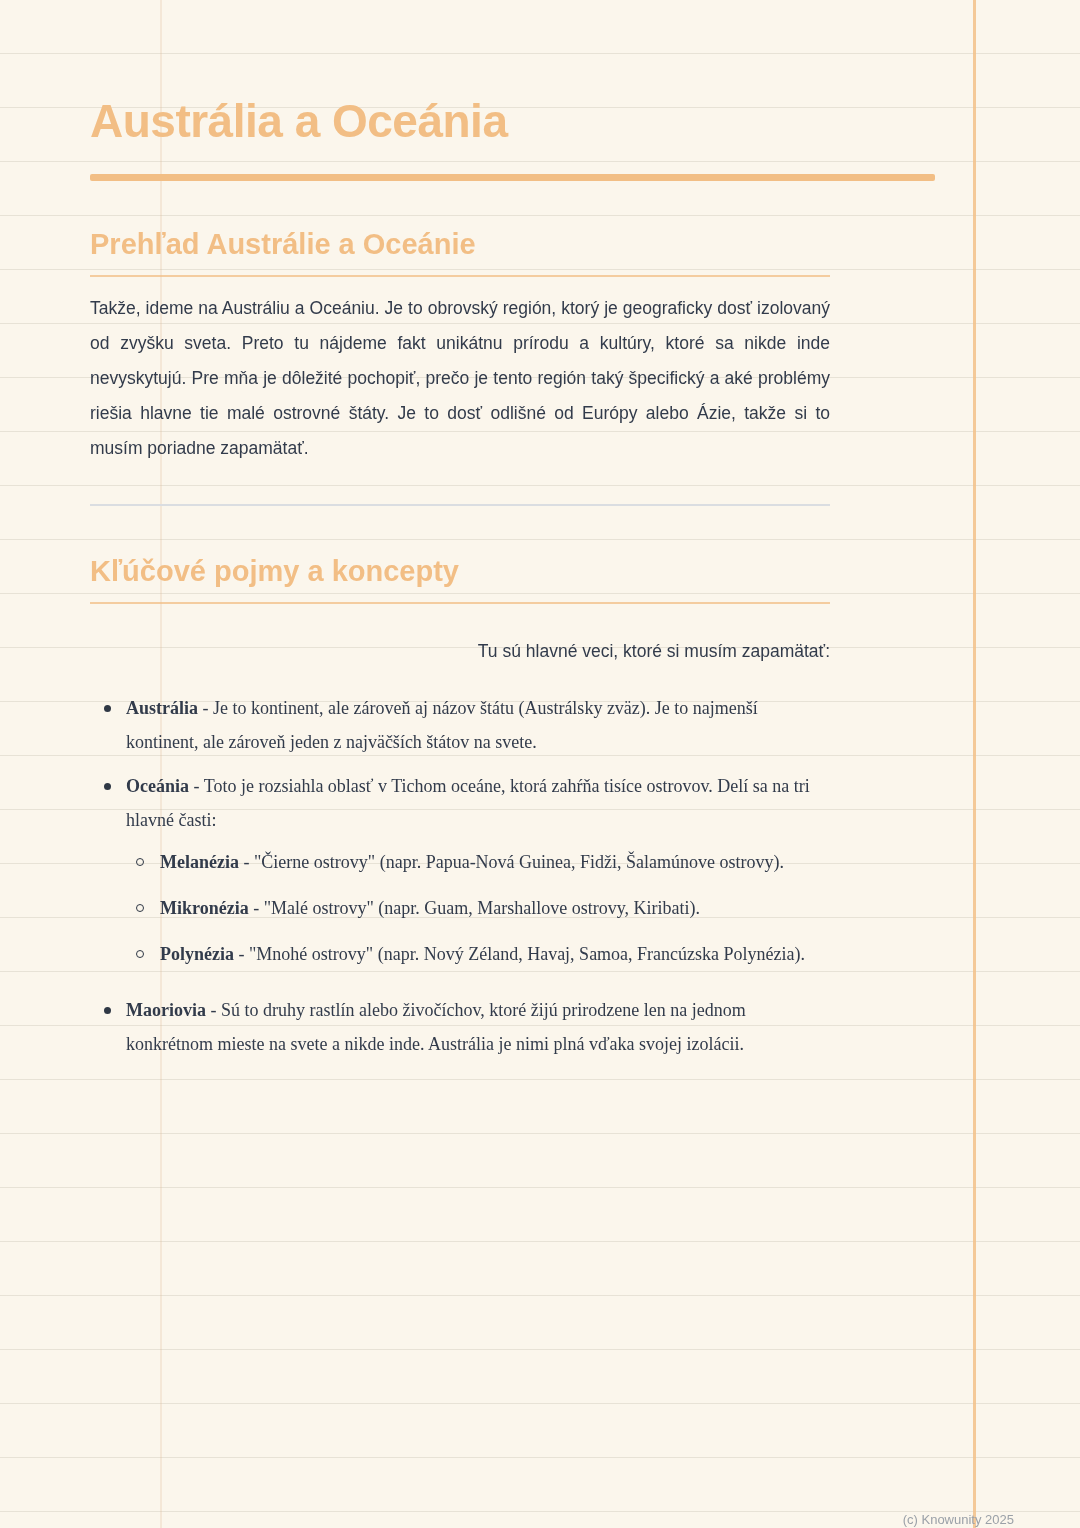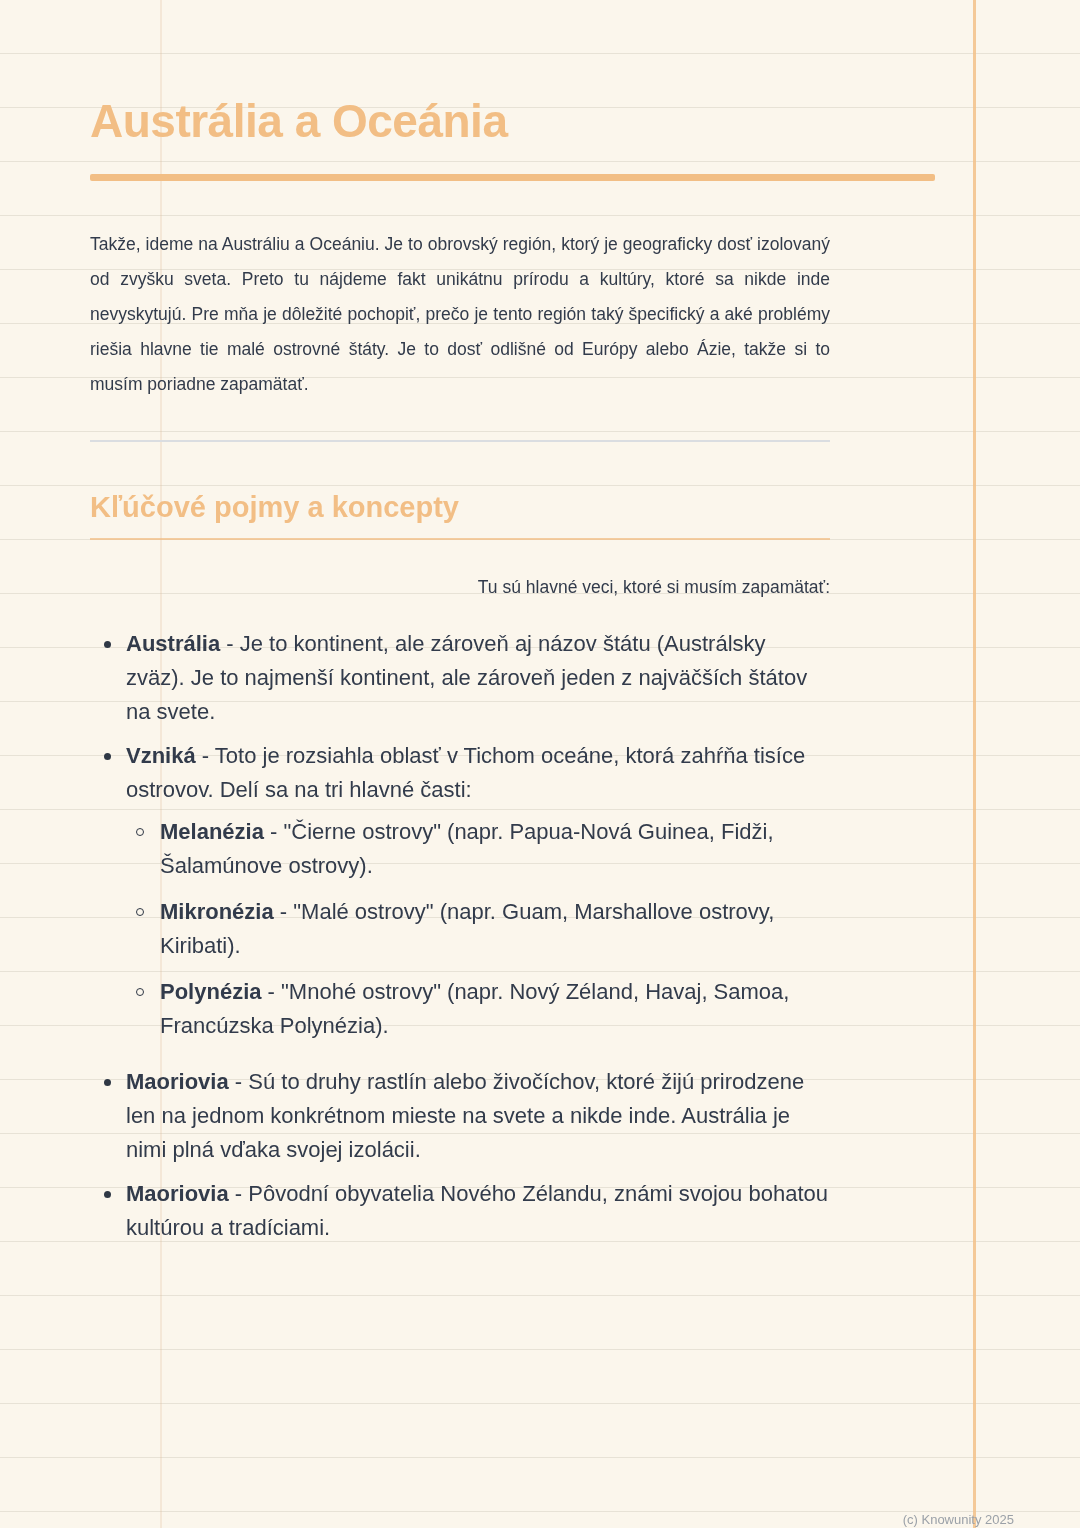--- a/index.html
+++ b/index.html
@@ -60,21 +60,21 @@
   h2{
     margin:0;
     font-size:29px;
     line-height:34px;
     font-weight:800;
     color:#F2BE85;
     padding-bottom:14px;
     border-bottom:2px solid rgba(242,190,133,0.75);
   }
   .para{
-    margin:34px 0 0 0;
+    margin:14px 0 0 0;
     font-size:17.5px;
     line-height:35px;
     text-align:justify;
   }
   .intro{
     margin:30px 0 0 0;
     font-size:17.5px;
     line-height:35px;
     text-align:right;
   }
@@ -84,22 +84,23 @@
     background:#DADDE1;
   }
   ul.kc-list{
     list-style:none;
     margin:22px 0 0 0;
     padding:0 0 0 14px;
   }
   ul.kc-list > li{margin-bottom:10px;}
   .li{
     display:flex;
-    font-size:22px;
+    font-size:18px;
     line-height:34px;
+    font-family:Liberation Serif, serif;
   }
   .marker{
     flex:0 0 22px;
     display:flex;
     align-items:flex-start;
     padding-top:14px;
   }
   .marker.dot::before{
     content:"";
     width:7px;height:7px;border-radius:50%;
@@ -135,39 +136,40 @@
 <div class="page">
   <div class="ruled"></div>
   <div class="vline-left"></div>
   <div class="vline-right"></div>
 
   <div class="content">
     <h1>Austrália a Oceánia</h1>
     <div class="title-rule"></div>
 
     <section class="sec-1">
+      <h2>Prehľad Austrálie a Oceánie</h2>
       <p class="para">Takže, ideme na Austráliu a Oceániu. Je to obrovský región, ktorý je geograficky dosť izolovaný od zvyšku sveta. Preto tu nájdeme fakt unikátnu prírodu a kultúry, ktoré sa nikde inde nevyskytujú. Pre mňa je dôležité pochopiť, prečo je tento región taký špecifický a aké problémy riešia hlavne tie malé ostrovné štáty. Je to dosť odlišné od Európy alebo Ázie, takže si to musím poriadne zapamätať.</p>
     </section>
 
     <div class="section-divider"></div>
 
     <section class="sec-2">
       <h2>Kľúčové pojmy a koncepty</h2>
       <p class="intro">Tu sú hlavné veci, ktoré si musím zapamätať:</p>
       <ul class="kc-list">
           <li>
             <div class="li">
               <span class="marker dot"></span>
               <span class="litext"><b>Austrália</b> - Je to kontinent, ale zároveň aj názov štátu (Austrálsky zväz). Je to najmenší kontinent, ale zároveň jeden z najväčších štátov na svete.</span>
             </div>
           </li>
           <li>
             <div class="li">
               <span class="marker dot"></span>
-              <span class="litext"><b>Vzniká</b> - Toto je rozsiahla oblasť v Tichom oceáne, ktorá zahŕňa tisíce ostrovov. Delí sa na tri hlavné časti:<ul class="sublist">
+              <span class="litext"><b>Oceánia</b> - Toto je rozsiahla oblasť v Tichom oceáne, ktorá zahŕňa tisíce ostrovov. Delí sa na tri hlavné časti:<ul class="sublist">
                   <li>
                     <div class="li">
                       <span class="marker circle"></span>
                       <span class="litext"><b>Melanézia</b> - "Čierne ostrovy" (napr. Papua-Nová Guinea, Fidži, Šalamúnove ostrovy).</span>
                     </div>
                   </li>
                   <li>
                     <div class="li">
                       <span class="marker circle"></span>
                       <span class="litext"><b>Mikronézia</b> - "Malé ostrovy" (napr. Guam, Marshallove ostrovy, Kiribati).</span>
@@ -181,24 +183,18 @@
                   </li>
                 </ul></span>
             </div>
           </li>
           <li>
             <div class="li">
               <span class="marker dot"></span>
               <span class="litext"><b>Maoriovia</b> - Sú to druhy rastlín alebo živočíchov, ktoré žijú prirodzene len na jednom konkrétnom mieste na svete a nikde inde. Austrália je nimi plná vďaka svojej izolácii.</span>
             </div>
           </li>
-          <li>
-            <div class="li">
-              <span class="marker dot"></span>
-              <span class="litext"><b>Maoriovia</b> - Pôvodní obyvatelia Nového Zélandu, známi svojou bohatou kultúrou a tradíciami.</span>
-            </div>
-          </li>
         </ul>
     </section>
   </div>
 
   <div class="footer">(c) Knowunity 2025</div>
 </div>
 
 </body></html>

